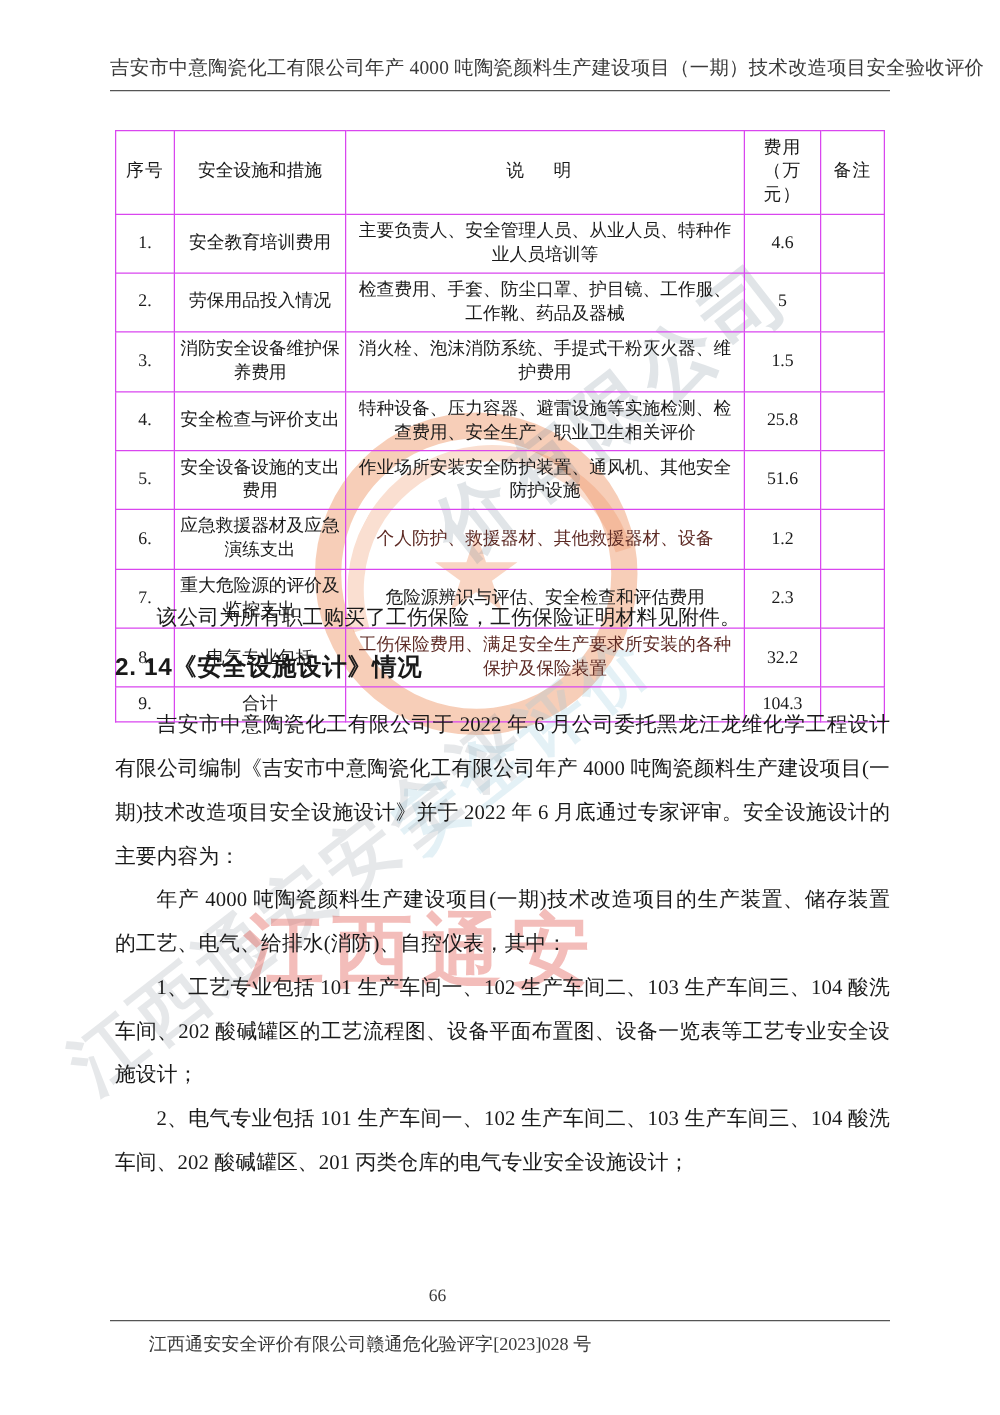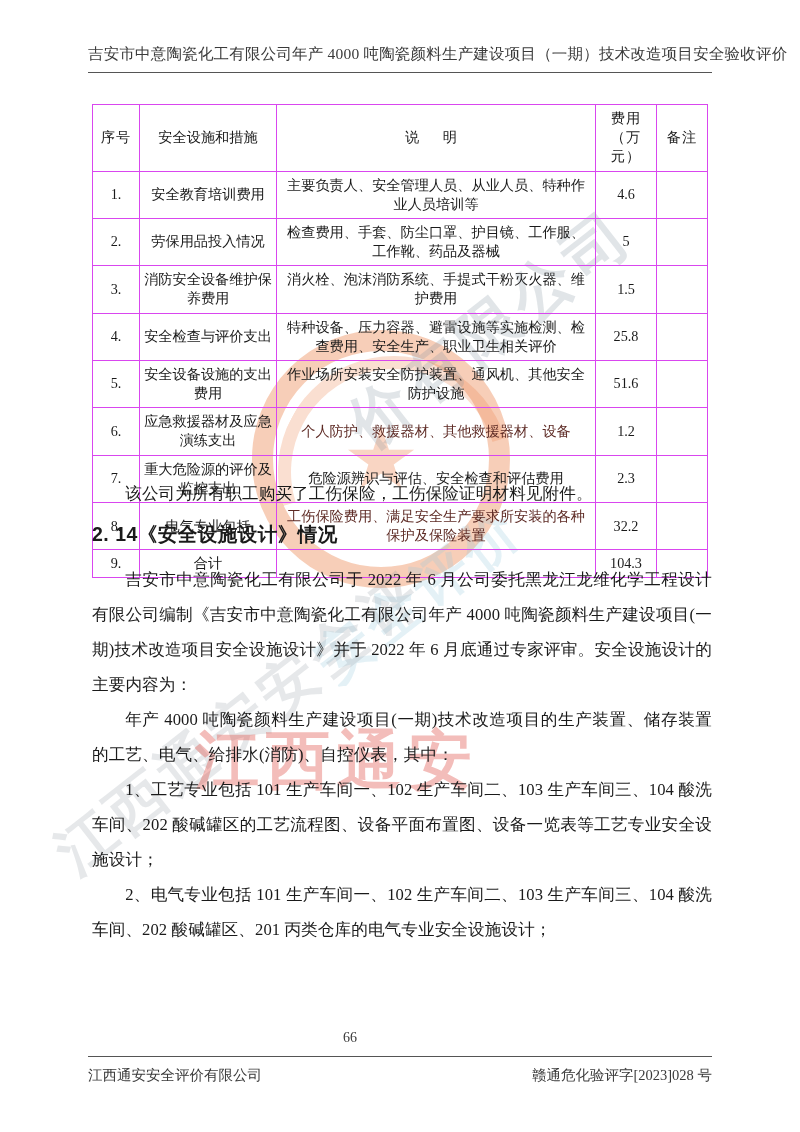--- a/index.html
+++ b/index.html
@@ -206,25 +206,25 @@
     position: absolute;
     left: 88px;
     top: 1056px;
     width: 624px;
   }
   .page-footer .rule {
     border-top: 1.6px solid #555;
   }
   .page-footer .fline {
     display: flex;
-    justify-content: space-between;
     align-items: baseline;
     margin-top: 9px;
     font-size: 14.5px;
     color: #3a3a3a;
+    margin-left: 31px;
   }
 </style>
 </head>
 <body>
 
 <div id="page">
 
   <div class="wm-layer">
     <div class="wm-seal">
       <div class="wm-seal-arc"></div>

